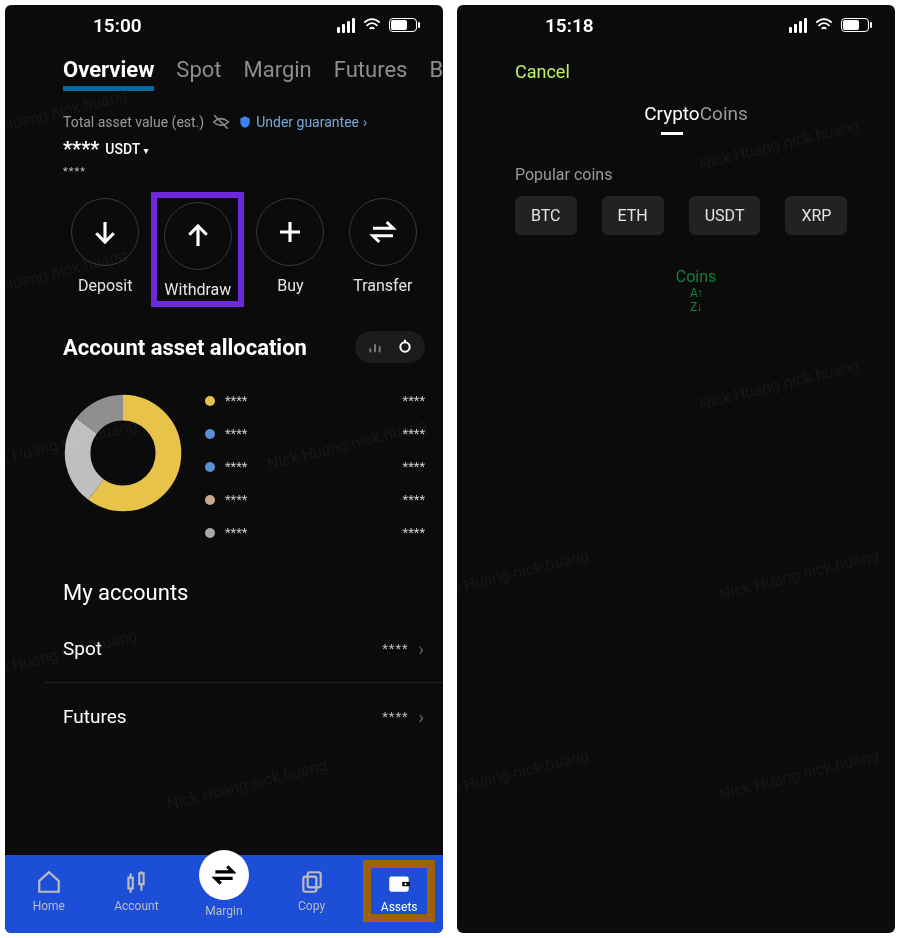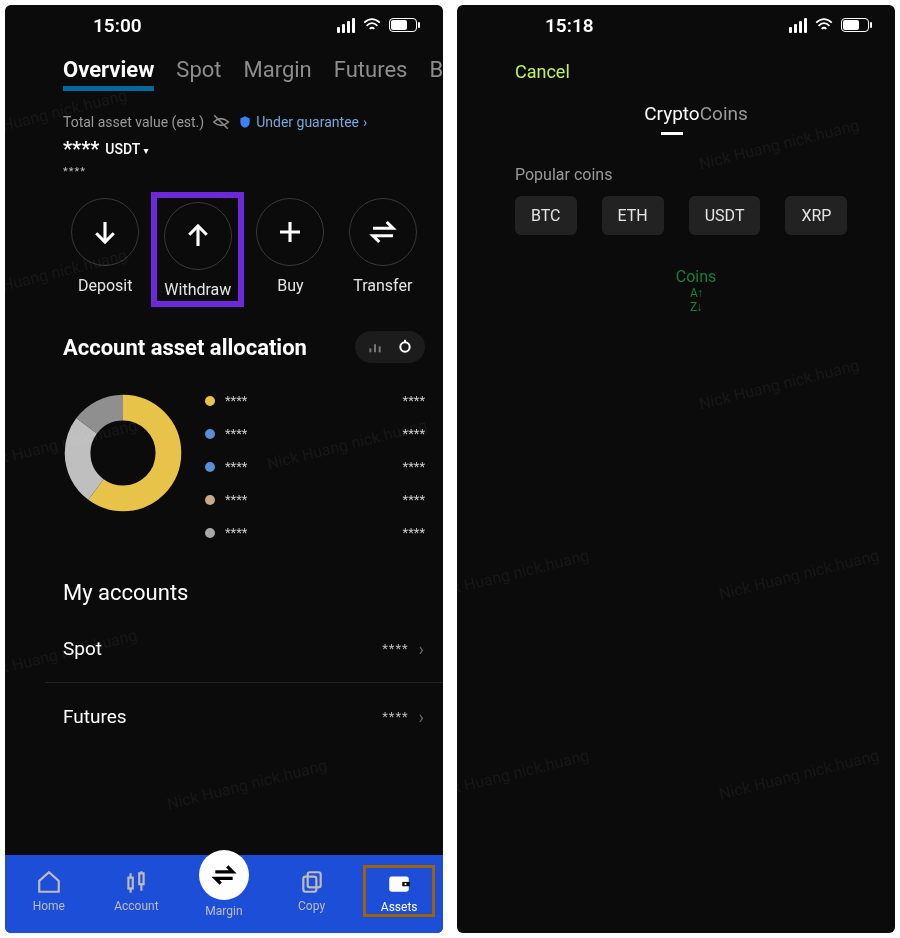--- a/index.html
+++ b/index.html
@@ -89,21 +89,21 @@
   .chk { width:18px; height:18px; background:#2f6fe4; border-radius:3px; display:flex; align-items:center; justify-content:center;}
   .acc-row { display:flex; align-items:center; justify-content:space-between; padding:22px 18px; border-bottom:1px solid #222; font-size:19px;}
   .acc-right { display:flex; align-items:center; gap:10px; color:#bdbdbd; font-size:13px; letter-spacing:1px;}
   .chev { color:#666; font-size:18px;}
   
   .navbar { position:absolute; bottom:0; left:0; right:0; height:78px; background:#1d4ed8; display:flex; justify-content:space-around; align-items:center; padding-bottom:6px;}
   .nav-item { display:flex; flex-direction:column; align-items:center; gap:4px; font-size:12px; color:#bdbdbd; width:72px;}
   .nav-item.active { color:#fff;}
   .nav-icon { width:26px; height:26px; display:flex; align-items:center; justify-content:center;}
   .trade-btn { width:50px; height:50px; background:#fff; border-radius:50%; display:flex; align-items:center; justify-content:center; margin-top:-14px;}
-  .nav-hl { border:3px solid #a16207; padding:2px 4px 0; }
+  .nav-hl { border:8px solid #a16207; padding:2px 4px 0; }
   
   .search-row { display:flex; align-items:center; gap:14px; padding:16px 18px 10px;}
   .search-box { flex:1; background:#1c1c1c; border-radius:26px; height:46px; display:flex; align-items:center; gap:12px; padding:0 18px; color:#8d8d8d; font-size:18px;}
   .cancel { font-size:18px; color:#bef264;}
   .sub-tabs { display:flex; justify-content:center; padding:10px 0 6px; font-size:19px; color:#9a9a9a;}
   .sub-tabs .active { color:#fff; position:relative;}
   .sub-tabs .active::after { content:""; position:absolute; left:30%; right:30%; bottom:-10px; height:3px; background:#fff;}
   .popular { padding:34px 18px 10px; color:#9a9a9a; font-size:16px;}
   .chips { display:flex; gap:25px; padding:2px 18px;}
   .chip { background:#222; border-radius:6px; padding:10px 16px; font-size:16px; color:#e5e5e5;}

